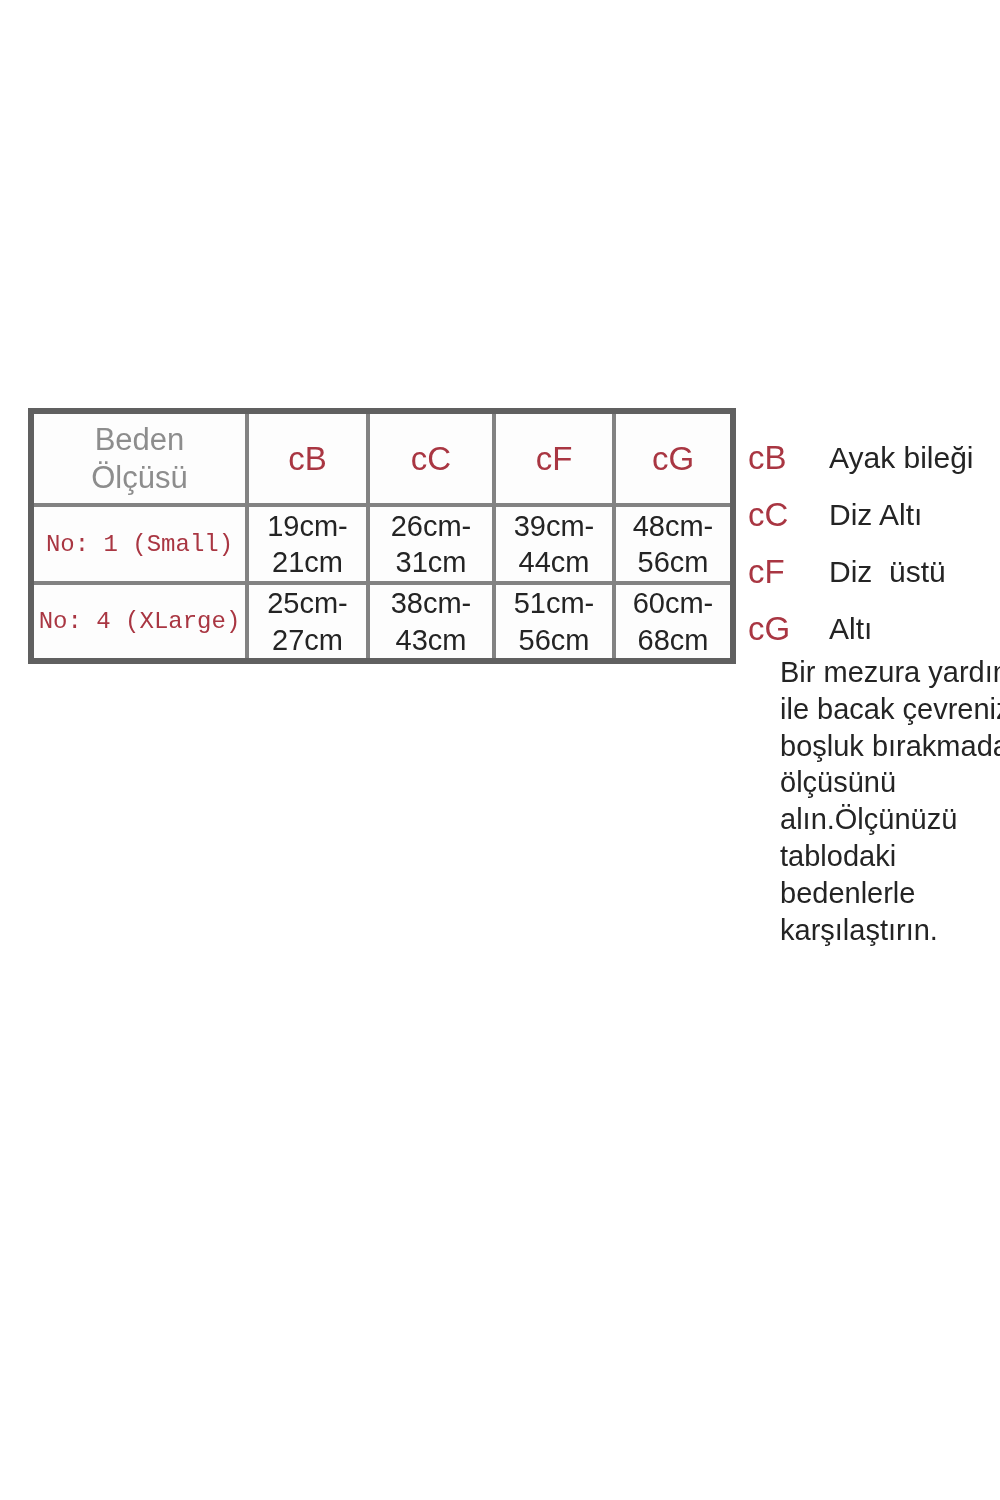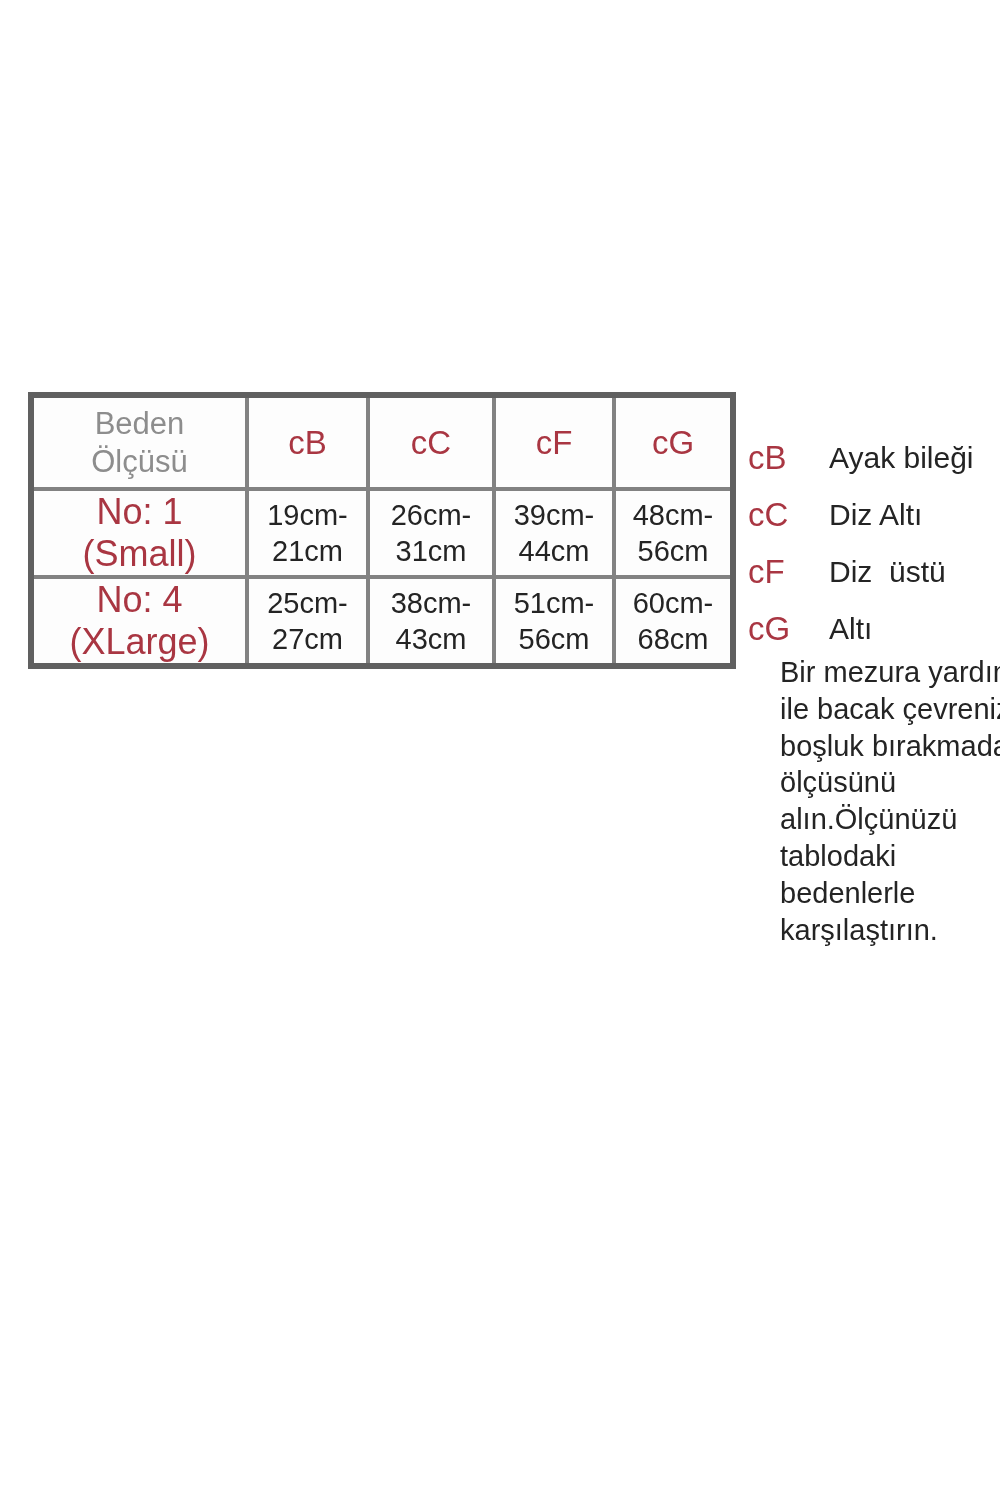--- a/index.html
+++ b/index.html
@@ -11,21 +11,21 @@
     --background:#ffffff;
   }
   *{box-sizing:border-box;}
   html,body{margin:0;padding:0;}
   body{
     width:1000px;height:1500px;position:relative;
     background:var(--background);
     font-family:"Liberation Sans", sans-serif;
   }
   table.size-table{
-    position:absolute;left:28px;top:392px;
+    position:absolute;left:28px;top:408px;
     border-collapse:collapse;table-layout:fixed;
     background:#fdfdfd;
     border:6px solid var(--border-dark);
   }
   table.size-table td{
     border:4px solid var(--border-gray);
     text-align:center;vertical-align:middle;
     padding:0 2px;overflow:hidden;
   }
   tr.header-row{height:94px;}
@@ -34,21 +34,22 @@
     color:var(--header-gray);
     font-size:31px;line-height:1.2;
     white-space:pre-line;
   }
   td.col-code{
     color:var(--accent-red);
     font-size:33px;
   }
   td.row-label{
     color:var(--accent-red);
-    font-size:36px;
+    font-size:24px;
+    font-family:Liberation Mono, monospace;
   }
   td.cell-val{
     color:var(--text-black);
     font-size:29px;line-height:1.25;
     white-space:pre-line;
   }
   .legend{
     position:absolute;left:748px;top:438px;
   }
   .legend-item{

